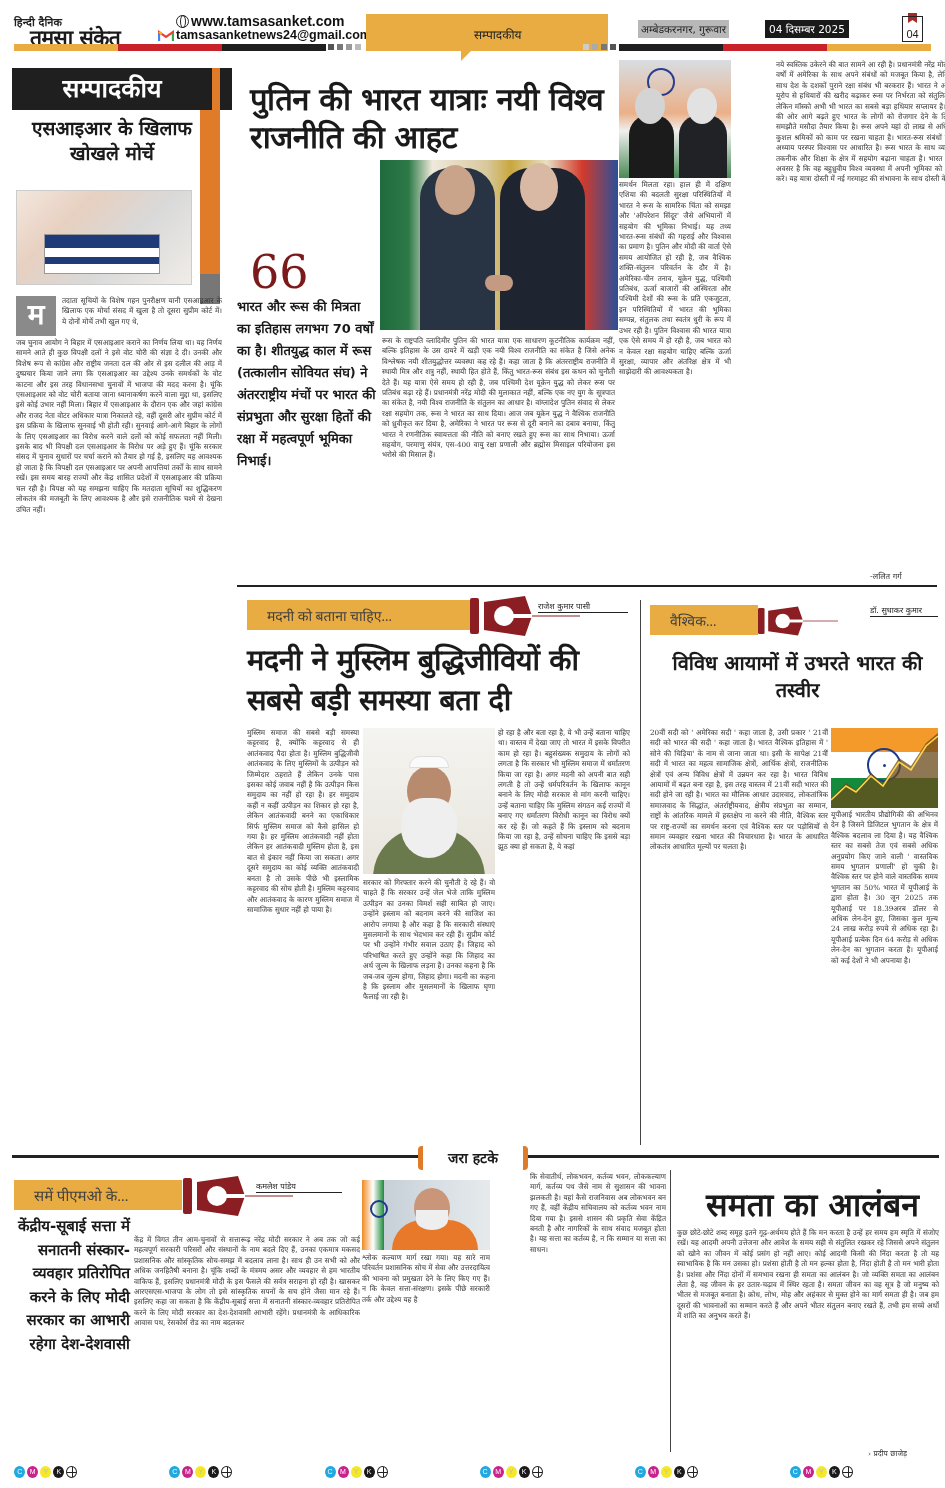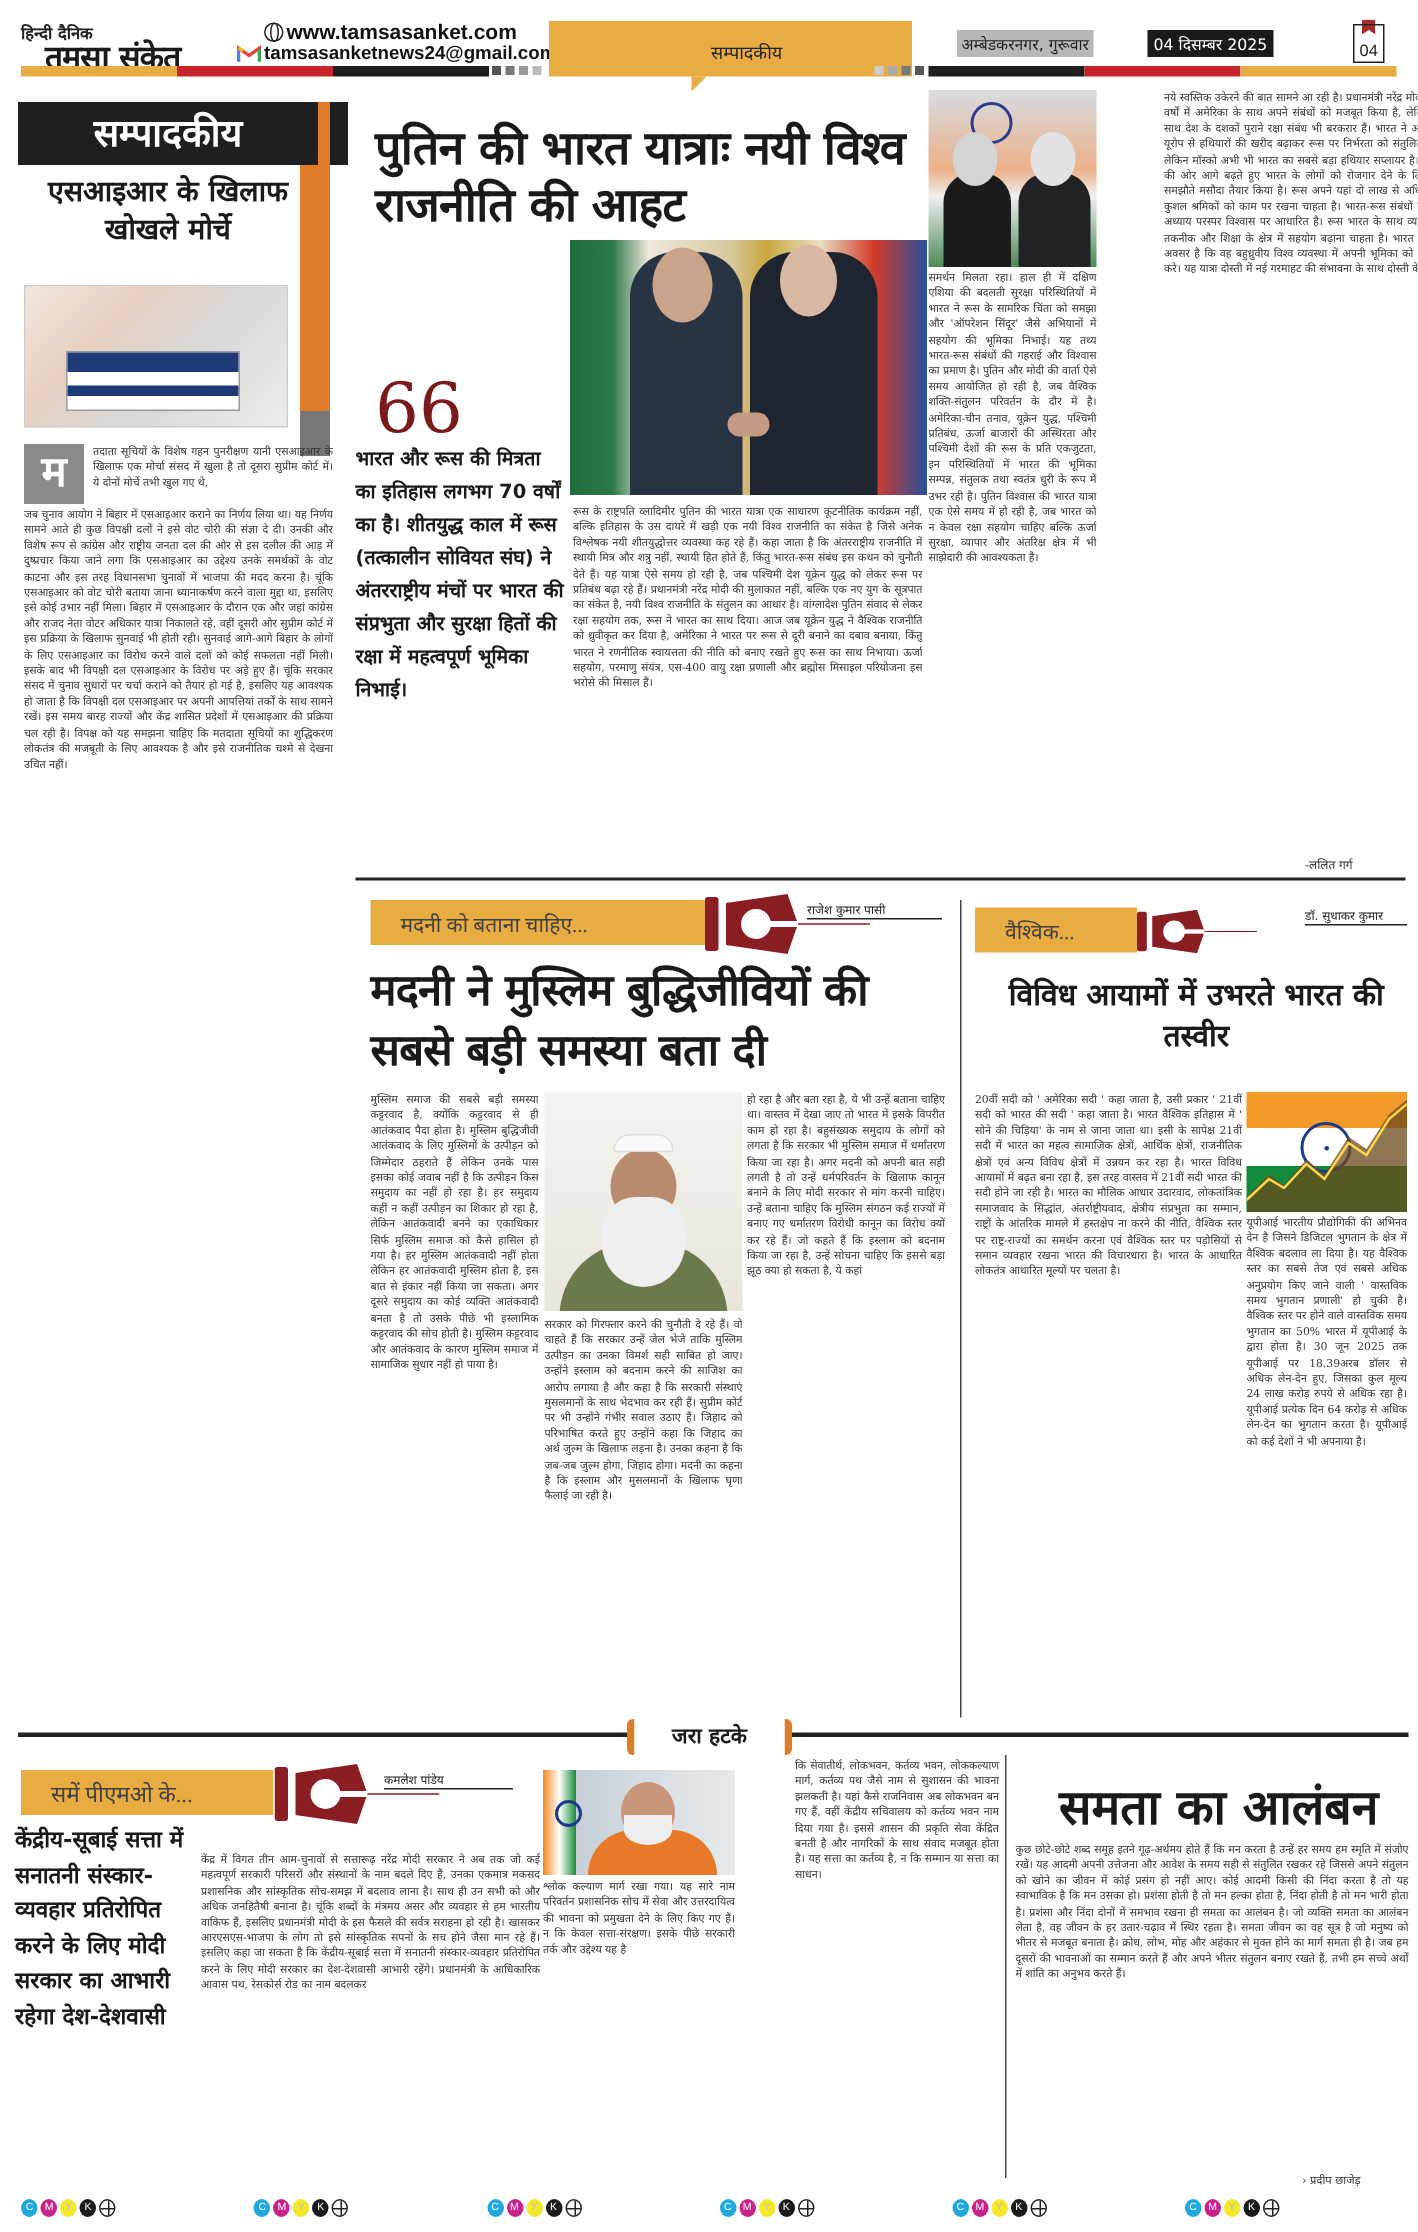--- a/index.html
+++ b/index.html
@@ -80,21 +80,21 @@
   .vaishvik-body-a { left: 650px; top: 728px; width: 178px; height: 450px; }
   .vaishvik-img { left: 831px; top: 728px; width: 107px; height: 80px; background: linear-gradient(180deg,#f39a2b 0%,#f39a2b 30%,#ffffff 30%,#ffffff 62%,#138a3c 62%,#138a3c 100%); overflow: hidden; }
   .vaishvik-img .chakra { position: absolute; left: 36px; top: 20px; width: 34px; height: 34px; border: 2px solid #1c3b8d; border-radius: 50%; }
   .vaishvik-img .chakra::after { content: ""; position: absolute; left: 14px; top: 14px; width: 3px; height: 3px; background: #1c3b8d; border-radius: 50%; }
   .vaishvik-img svg { position: absolute; left: 0; top: 0; }
   .vaishvik-body-b { left: 831px; top: 810px; width: 107px; height: 368px; }
 
   .jara-band { left: 12px; top: 1155px; width: 927px; height: 3px; background: #222; }
   .jara { left: 418px; top: 1146px; width: 110px; height: 24px; background: #fff; border-left: 5px solid #e07b2a; border-right: 5px solid #e07b2a; border-radius: 4px; font-family: "DejaVu Sans", sans-serif; font-weight: bold; font-size: 14px; text-align: center; line-height: 24px; color: #1a1a1a; }
 
-  .pmo-title { left: 10px; top: 1238px; width: 120px; font-family: "DejaVu Sans", sans-serif; font-weight: bold; font-size: 15px; line-height: 23.5px; text-align: left; color: #1a1a1a; }
+  .pmo-title { left: 10px; top: 1238px; width: 120px; font-family: "DejaVu Sans", sans-serif; font-weight: bold; font-size: 15px; line-height: 23.5px; text-align: right; color: #1a1a1a; }
   .pmo-body-a { left: 134px; top: 1235px; width: 226px; height: 210px; }
   .modi-photo { left: 362px; top: 1180px; width: 128px; height: 70px; background: linear-gradient(90deg,#bfc9d2 0%,#d8dfe4 60%,#e6eaec 100%); overflow: hidden; }
   .modi-photo .flag { position: absolute; left: 0; top: 0; width: 22px; height: 70px; background: linear-gradient(90deg,#f08a24 0%,#fff 50%,#1b8a3a 100%); }
   .modi-photo .chakra { position: absolute; left: 8px; top: 20px; width: 18px; height: 18px; border: 2px solid #1c3b8d; border-radius: 50%; }
   .modi-photo .body { position: absolute; left: 30px; top: 40px; width: 86px; height: 60px; background: #e8782a; border-radius: 30px 30px 0 0; }
   .modi-photo .head { position: absolute; left: 52px; top: 8px; width: 36px; height: 40px; background: #c9967a; border-radius: 50%; }
   .modi-photo .beard { position: absolute; left: 54px; top: 30px; width: 32px; height: 20px; background: #eee; border-radius: 0 0 50% 50%; }
   .pmo-body-b { left: 362px; top: 1253px; width: 128px; height: 192px; }
   .pmo-body-c { left: 530px; top: 1172px; width: 136px; height: 274px; }
 

